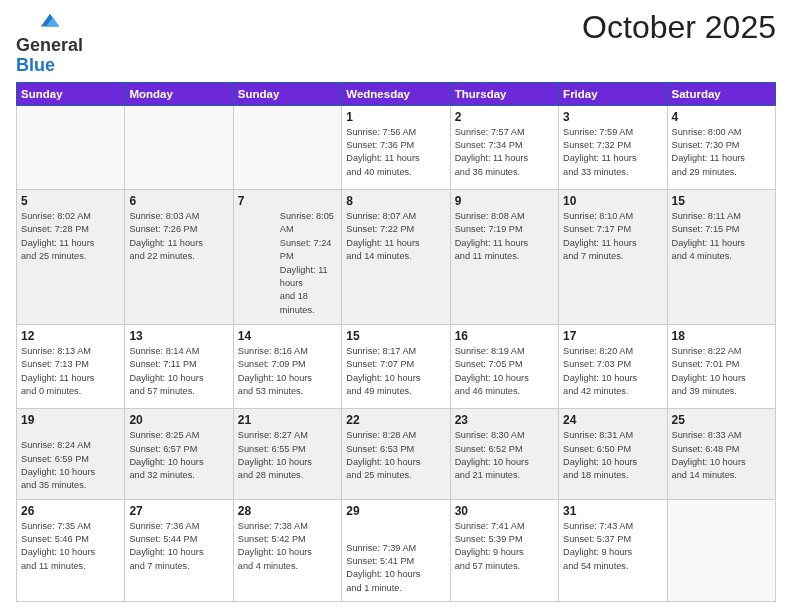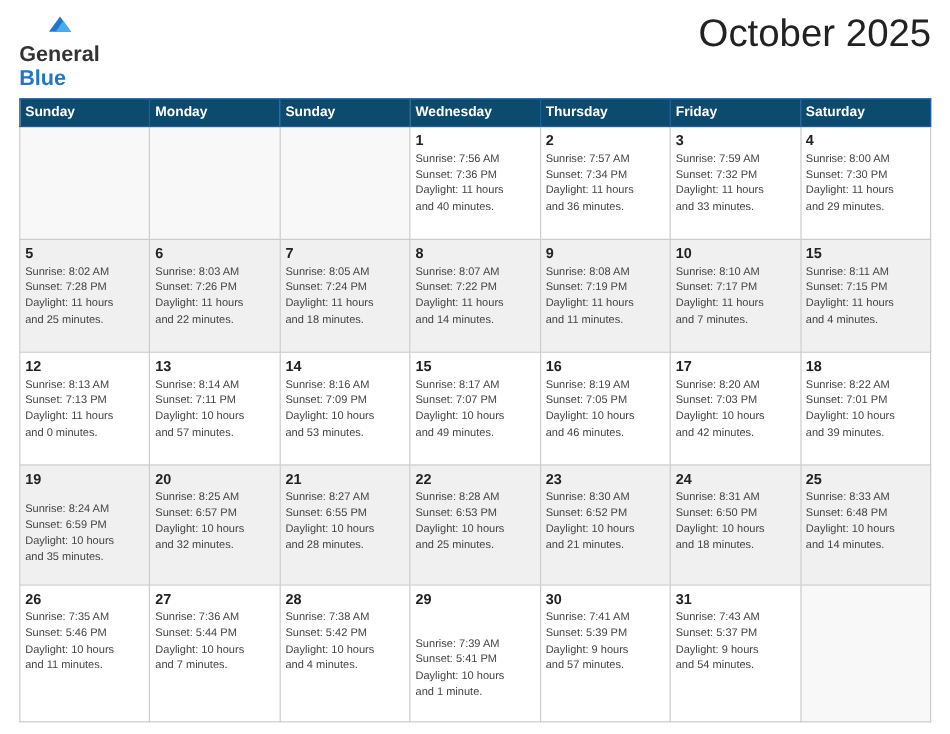--- a/index.html
+++ b/index.html
@@ -63,21 +63,21 @@
       color: #555;
     }
     .calendar {
       flex: 1;
       border: 1px solid #ccc;
       border-collapse: collapse;
       width: 100%;
       table-layout: fixed;
     }
     .calendar th {
-      background: #0c4a6e;
+      background: #6d28d9;
       color: #fff;
       font-size: 11.5px;
       font-weight: bold;
       padding: 5px 4px;
       text-align: left;
       border: 1px solid #1a5fa0;
     }
     .calendar td {
       border: 1px solid #ccc;
       vertical-align: top;
@@ -183,21 +183,21 @@
           </td>
           <td>
             <div class="day-number">6</div>
             <div class="day-info" style="white-space: pre-line;">Sunrise: 8:03 AM
 Sunset: 7:26 PM
 Daylight: 11 hours
 and 22 minutes.</div>
           </td>
           <td>
             <div class="day-number">7</div>
-            <div class="day-info" style="white-space: pre-line;">Sunrise: 8:05 AM
+            <div class="day-info" style="white-space: pre-line; margin-left: 42px;">Sunrise: 8:05 AM
 Sunset: 7:24 PM
 Daylight: 11 hours
 and 18 minutes.</div>
           </td>
           <td>
             <div class="day-number">8</div>
             <div class="day-info" style="white-space: pre-line;">Sunrise: 8:07 AM
 Sunset: 7:22 PM
 Daylight: 11 hours
 and 14 minutes.</div>

